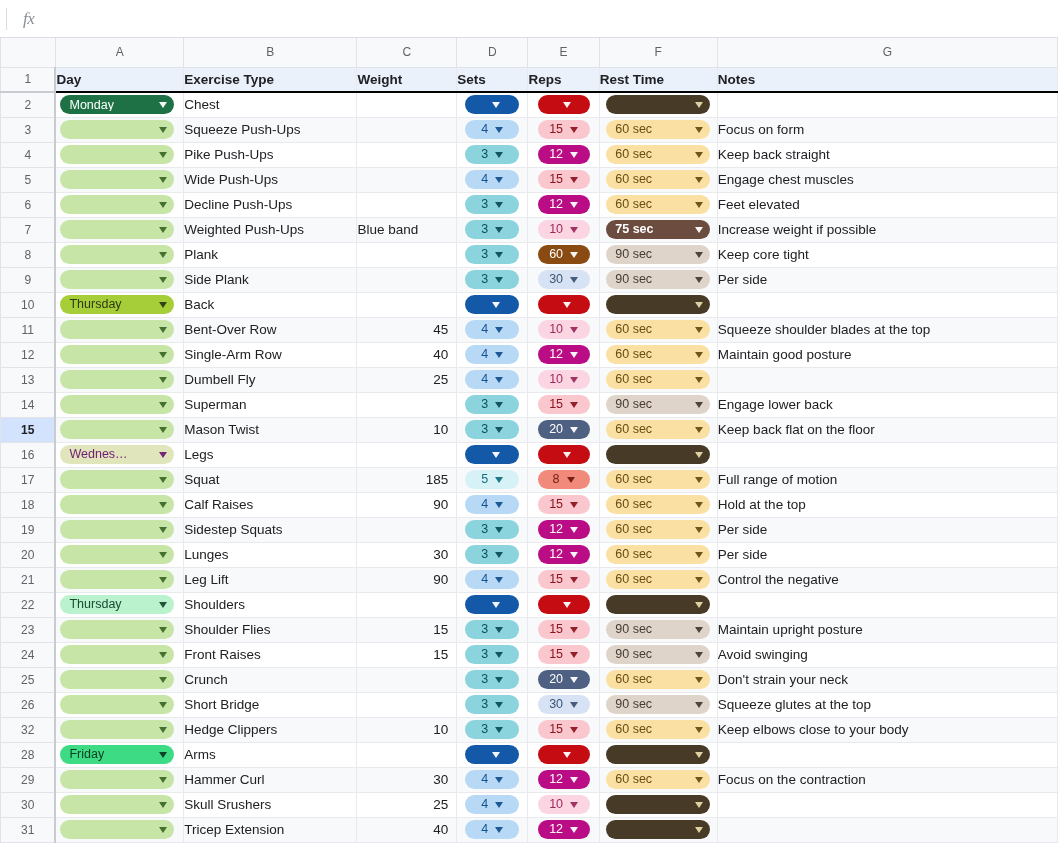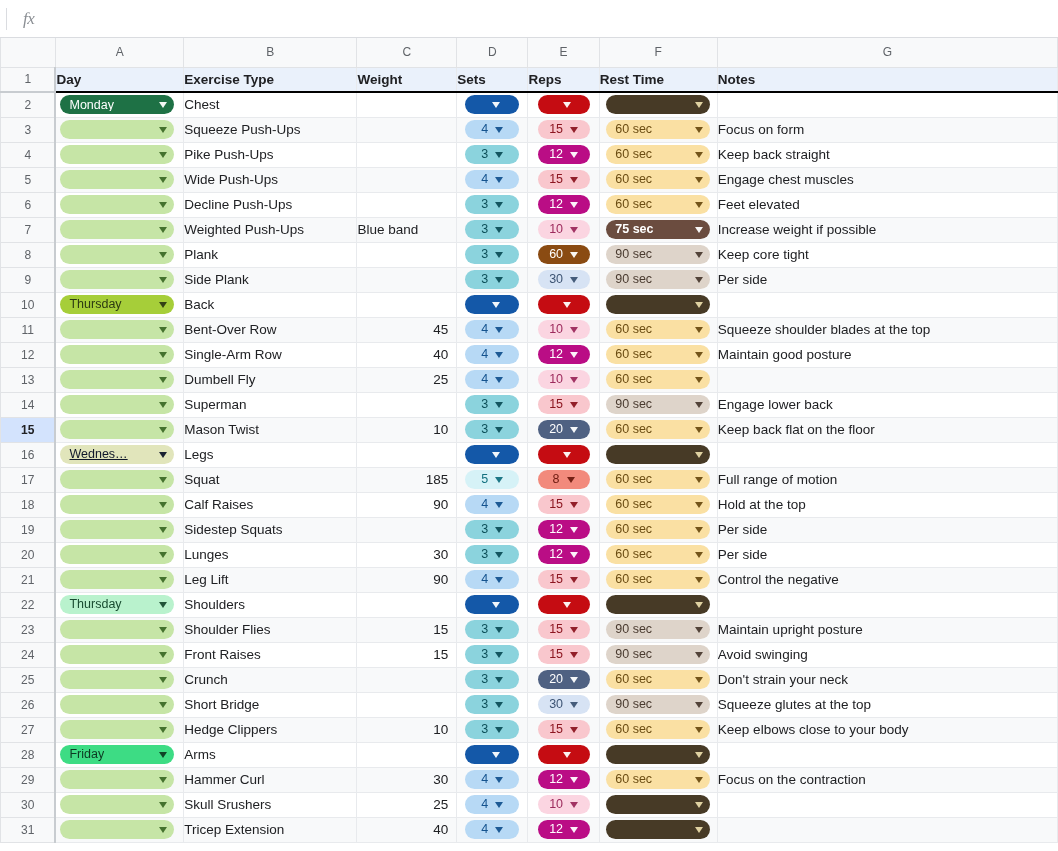--- a/index.html
+++ b/index.html
@@ -633,21 +633,21 @@
             <div class="chip rest" style="background: rgb(250, 224, 163); color: rgb(107, 76, 18);">
               <span class="chip-label">60 sec</span>
               <span class="chip-caret"></span>
             </div>
           </td>
           <td class="cell "><span>Keep back flat on the floor</span></td>
         </tr>
         <tr class="datarow">
           <td class="rownum">16</td>
           <td class="cell chipcell">
-            <div class="chip day" style="background: rgb(225, 229, 187); color: #0f172a; text-decoration: underline;">
+            <div class="chip day" style="background: rgb(225, 229, 187); color: #701a75;">
               <span class="chip-label">Wednes…</span>
               <span class="chip-caret"></span>
             </div>
           </td>
           <td class="cell "><span>Legs</span></td>
           <td class="cell "></td>
           <td class="cell chipcell">
             <div class="chip sets center" style="background: rgb(20, 88, 168); color: rgb(255, 255, 255);">
               <span class="chip-label"></span>
               <span class="chip-caret"></span>
@@ -961,21 +961,21 @@
           </td>
           <td class="cell chipcell">
             <div class="chip rest" style="background: rgb(222, 212, 202); color: rgb(74, 59, 48);">
               <span class="chip-label">90 sec</span>
               <span class="chip-caret"></span>
             </div>
           </td>
           <td class="cell "><span>Squeeze glutes at the top</span></td>
         </tr>
         <tr class="datarow band">
-          <td class="rownum">27</td>
+          <td class="rownum">32</td>
           <td class="cell chipcell">
             <div class="chip day" style="background: rgb(198, 229, 166); color: rgb(61, 107, 39);">
               <span class="chip-label"></span>
               <span class="chip-caret"></span>
             </div>
           </td>
           <td class="cell "><span>Hedge Clippers</span></td>
           <td class="cell num"><span>10</span></td>
           <td class="cell chipcell">
             <div class="chip sets center" style="background: rgb(139, 211, 221); color: rgb(13, 79, 88);">

